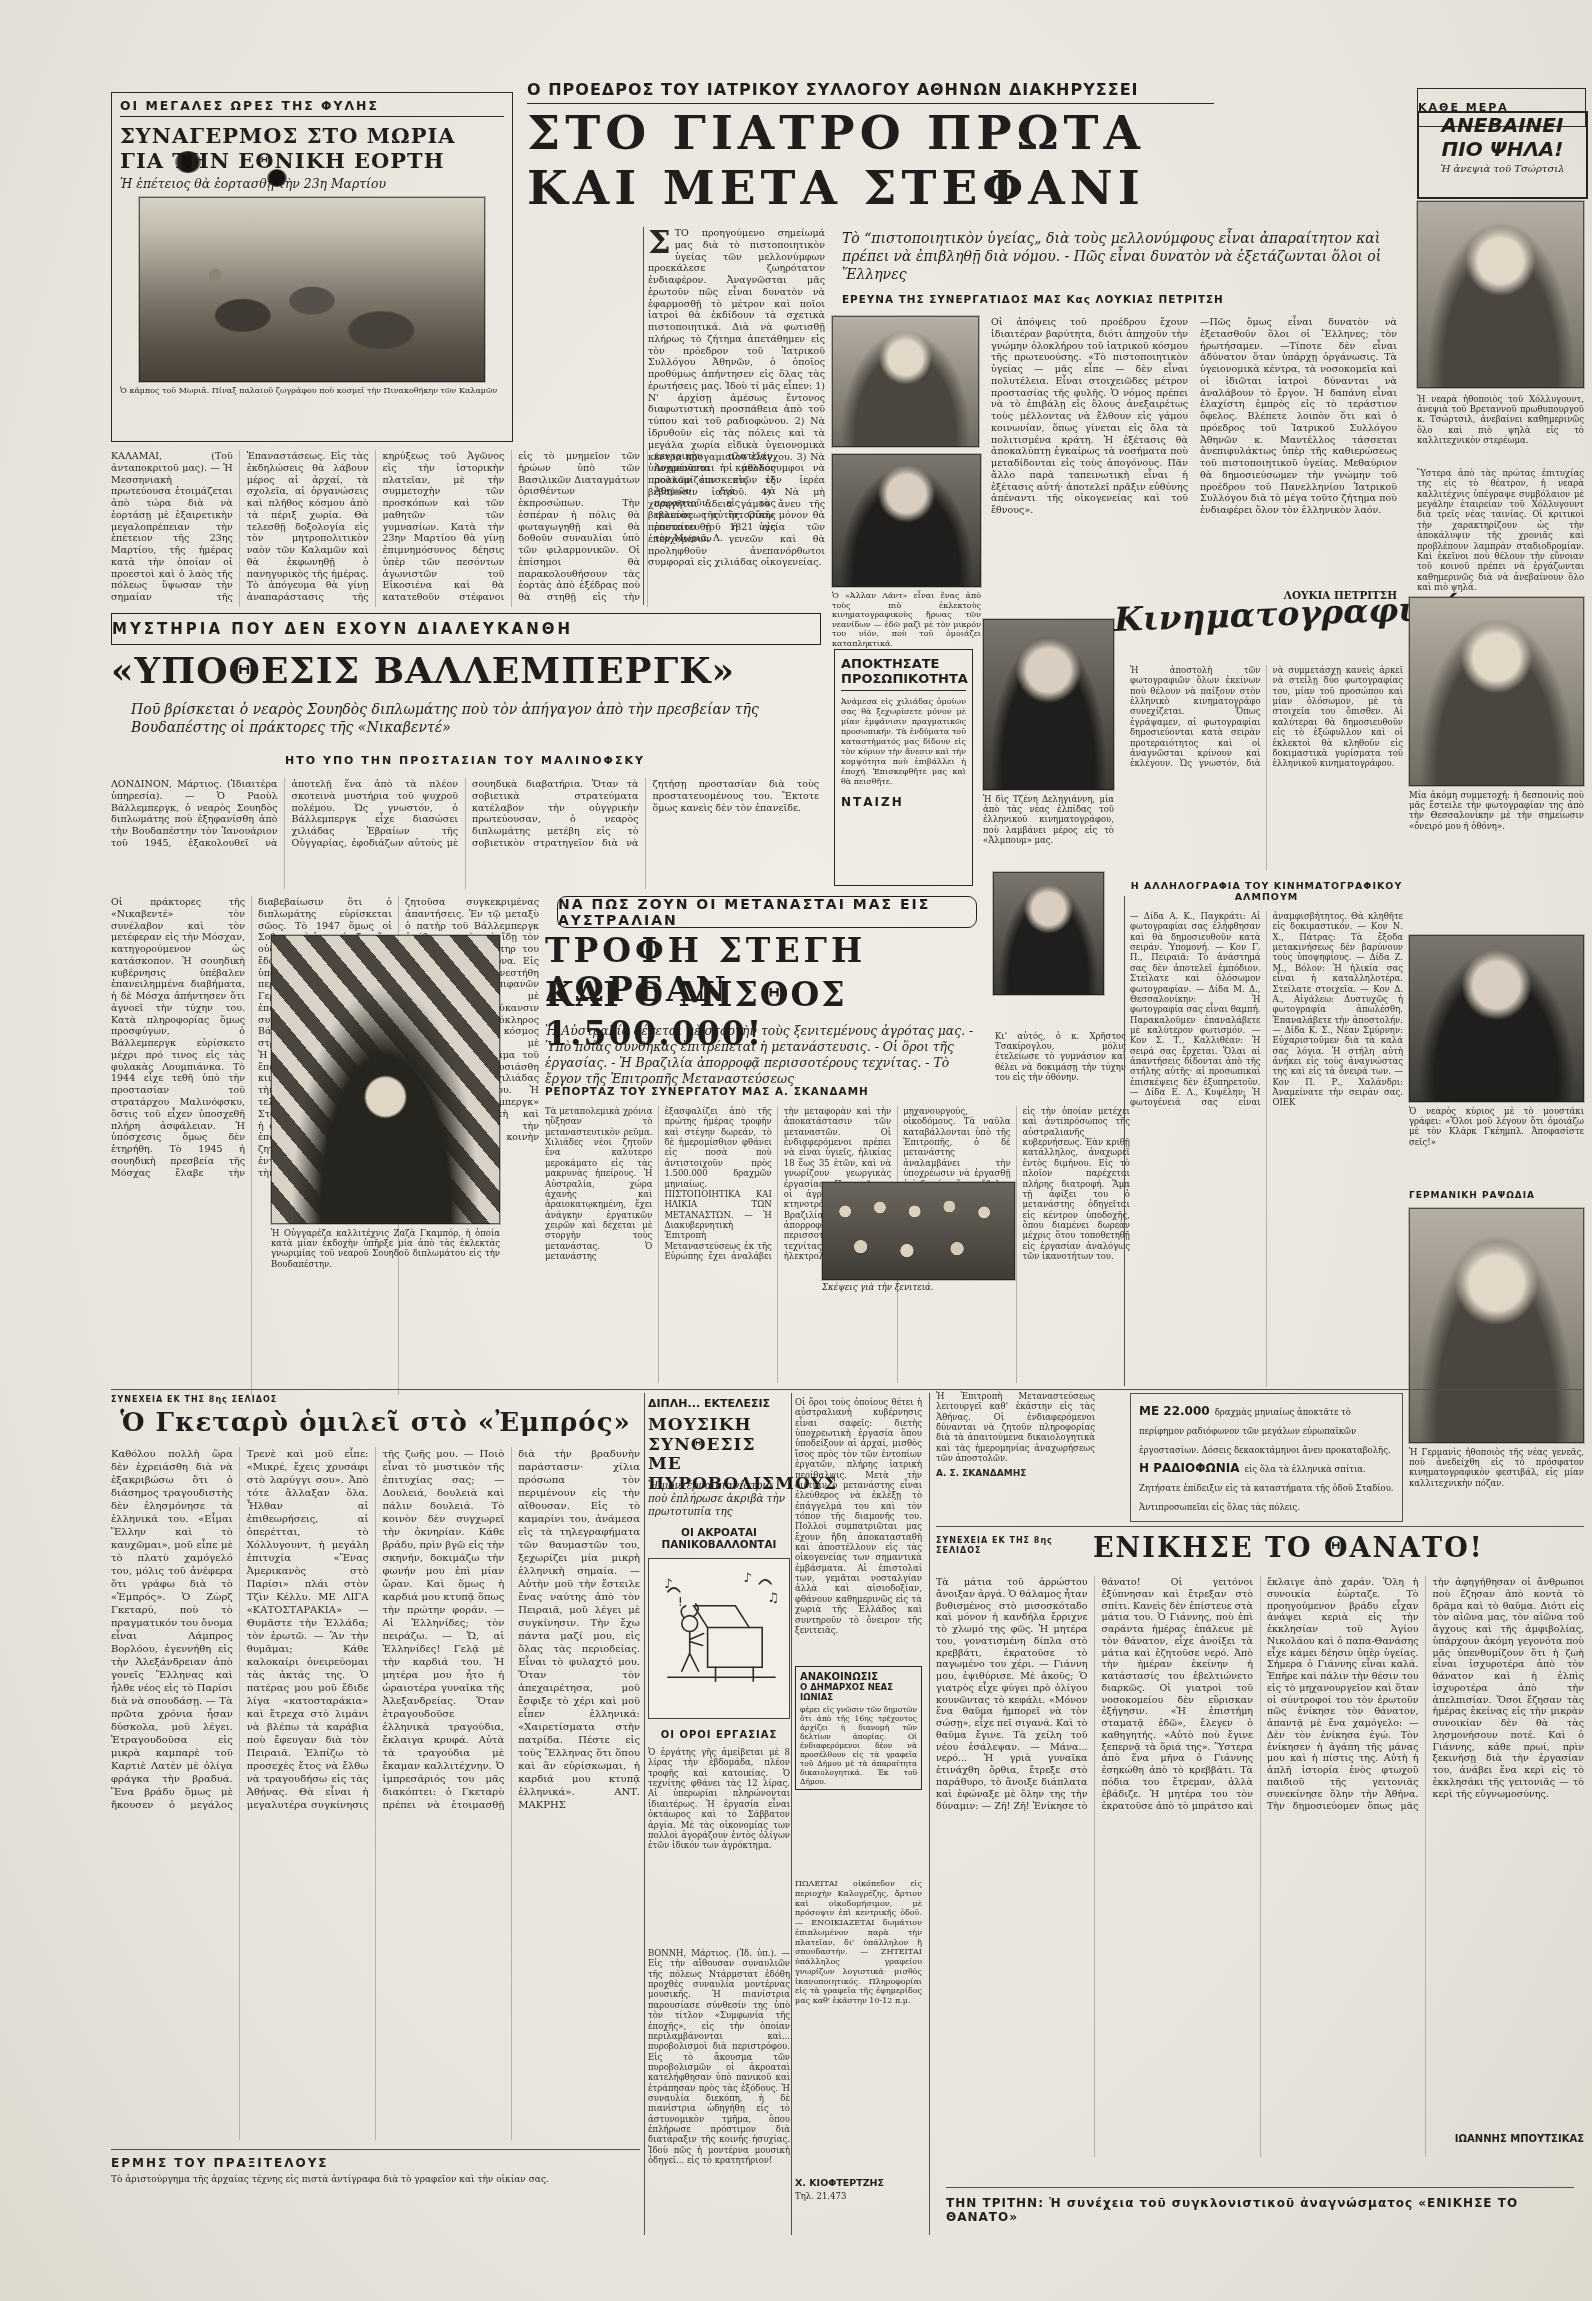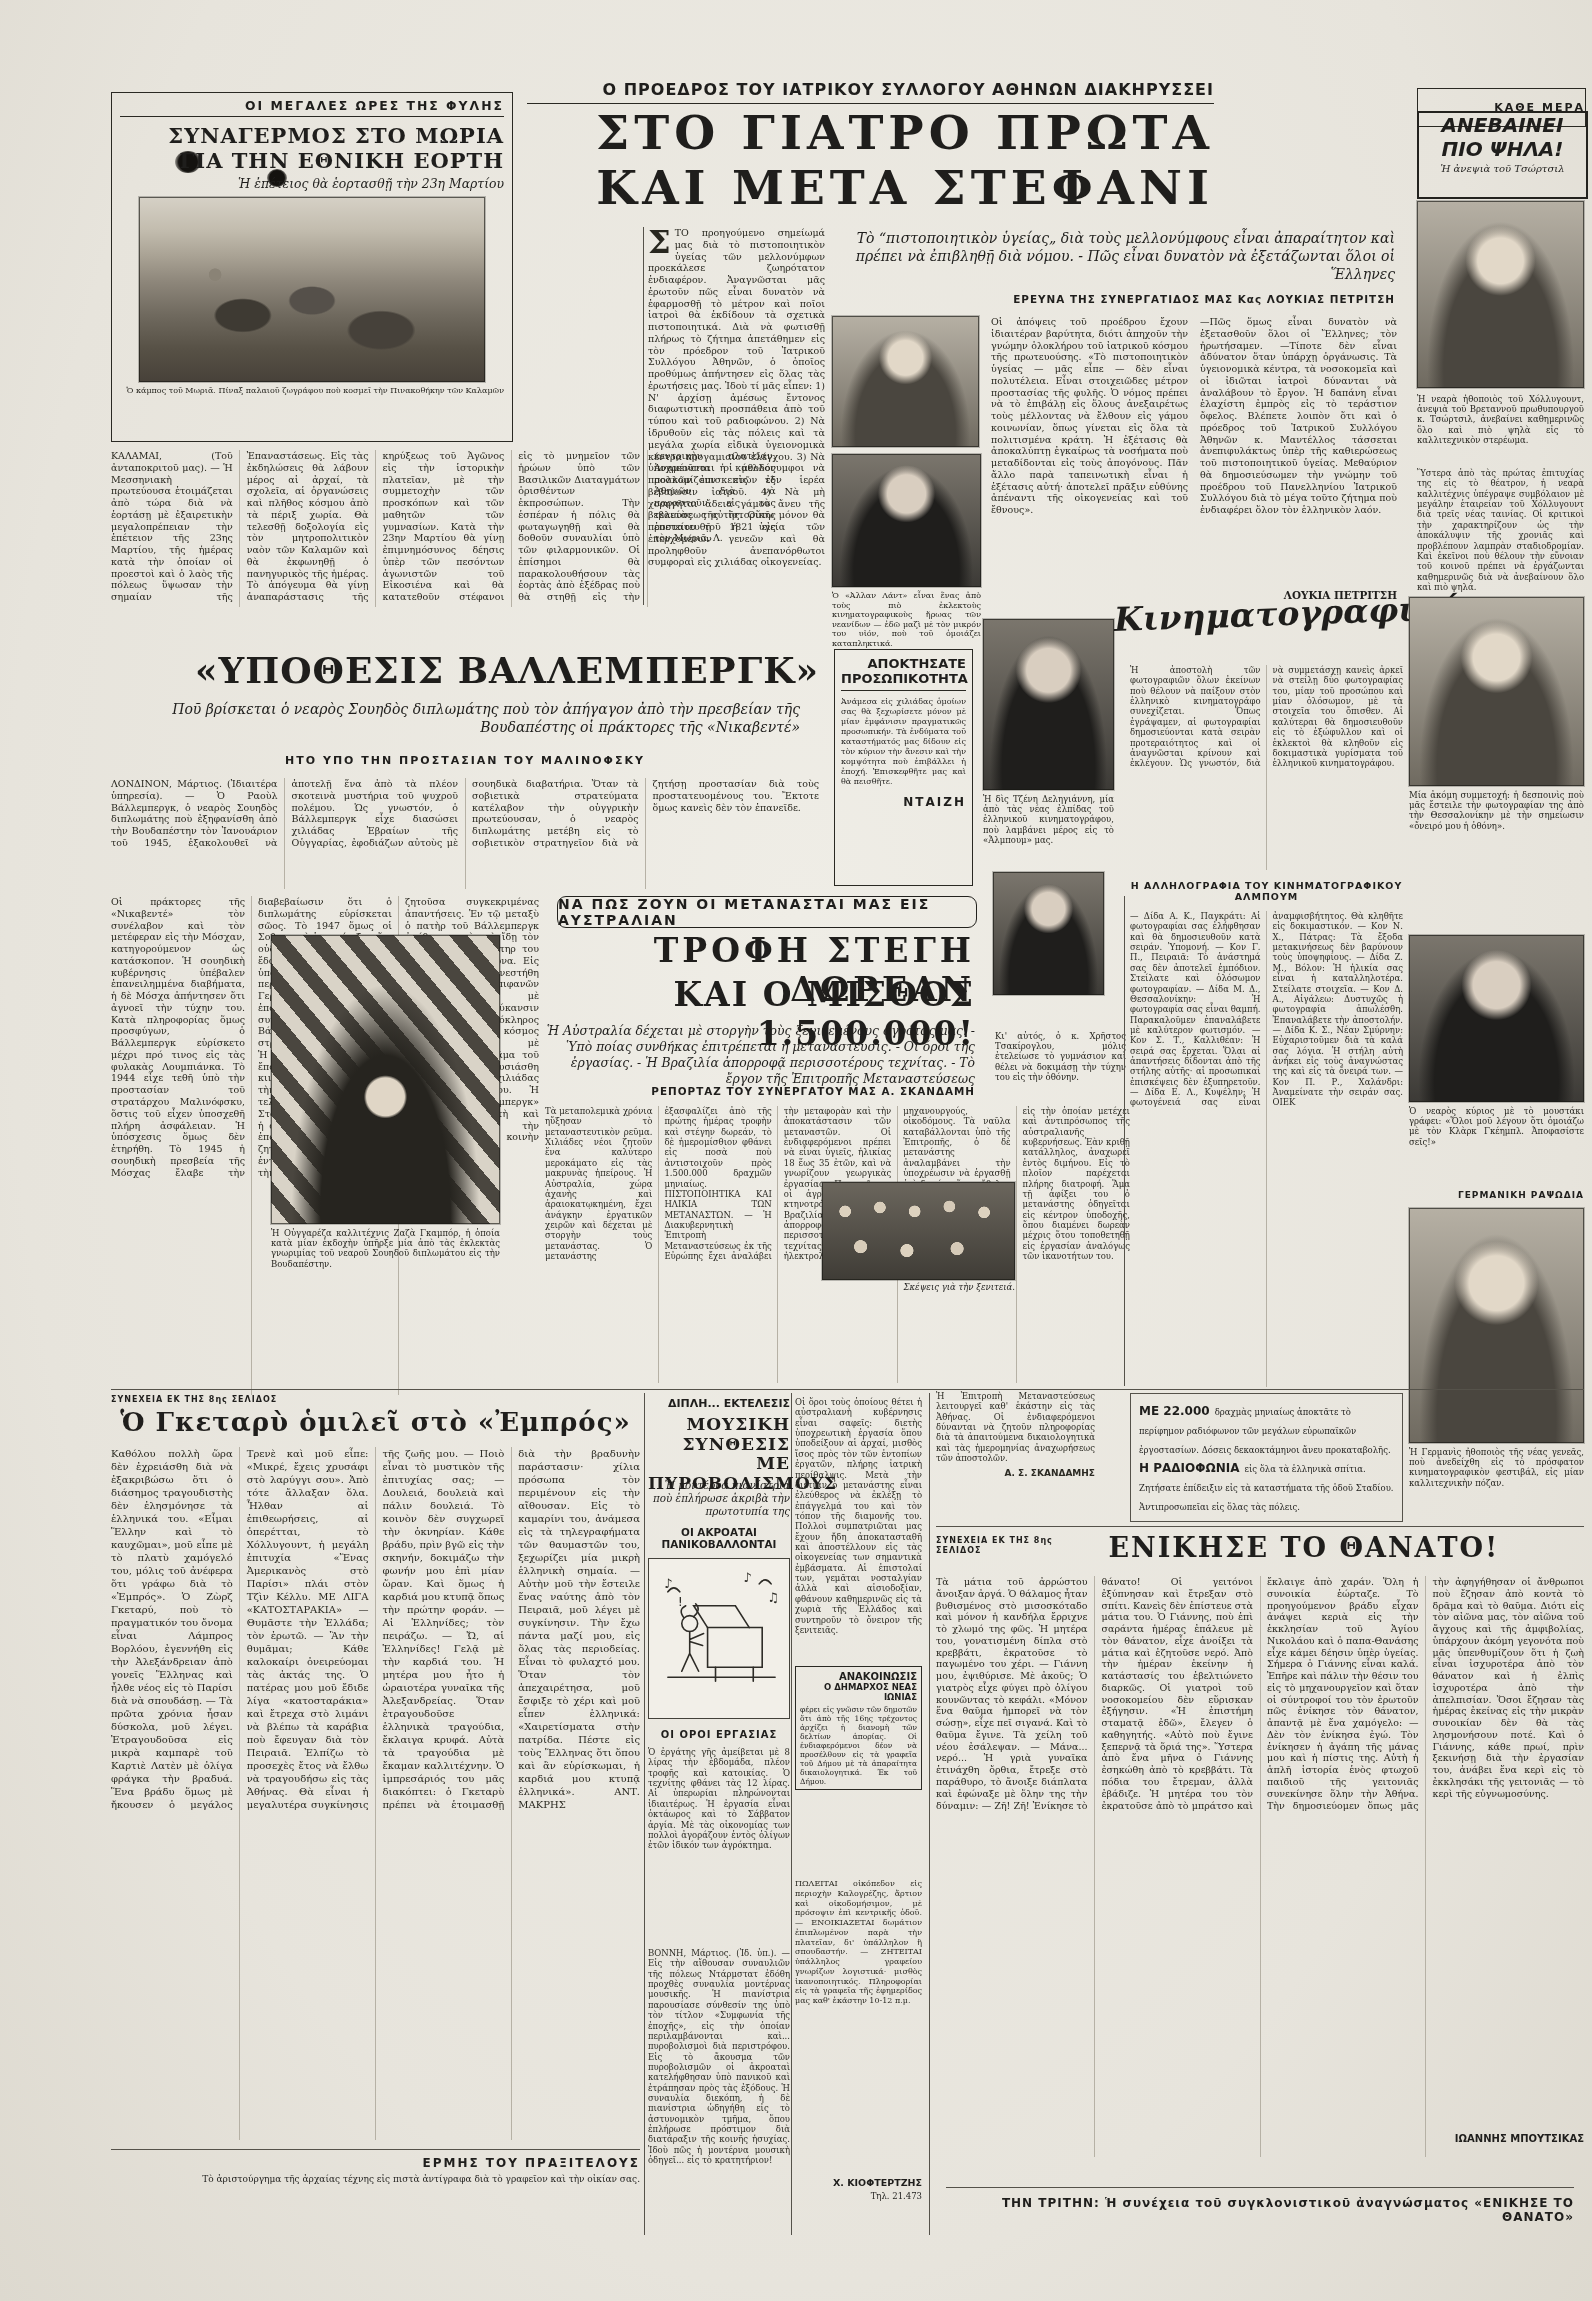--- a/index.html
+++ b/index.html
@@ -1,20 +1,20 @@
 <!DOCTYPE html>
 <html><head>
 <meta charset="utf-8">
 <style>
   html,body{margin:0;padding:0;background:#b8b4aa;}
   .page{position:relative;width:1592px;height:2301px;margin:0 auto;
         background:radial-gradient(ellipse at 50% 40%, #efede6 0%, #e7e4dc 70%, #ddd9cf 100%);
         font-family:"DejaVu Serif","DejaVu Sans",serif;color:#1f1e1c;overflow:hidden;}
   .abs{position:absolute;}
-  .tc{text-align:right;}
+  .tc{text-align:left;}
   .just{text-align:justify;}
   .sans{font-family:"DejaVu Sans","DejaVu Serif",sans-serif;}
   .b{font-weight:bold;}
   .i{font-style:italic;}
   .body-s{font-size:9.5px;line-height:1.24;color:#28271f;}
   .body-xs{font-size:8.5px;line-height:1.22;color:#2b2a23;}
   .cap{font-size:8.5px;line-height:1.2;color:#26251f;}
   .cols-2{column-count:2;column-gap:12px;column-rule:1px solid #b6b1a5;}
   .cols-3{column-count:3;column-gap:13px;column-rule:1px solid #b6b1a5;}
   .cols-4{column-count:4;column-gap:14px;column-rule:1px solid #b6b1a5;}
@@ -77,20 +77,21 @@
   <div class="abs tc sans b" style="left:1417px;top:88px;width:167px;font-size:11px;letter-spacing:2px;border:1px solid #2a2923;padding:12px 0;">ΚΑΘΕ ΜΕΡΑ</div>
   <div class="abs kicker-box" style="left:1417px;top:111px;width:167px;height:84px;flex-direction:column;border-width:2.5px;">
     <div class="b i sans" style="font-size:20px;">ΑΝΕΒΑΙΝΕΙ</div>
     <div class="b i sans" style="font-size:20px;">ΠΙΟ ΨΗΛΑ!</div>
     <div class="i" style="font-size:10px;margin-top:2px;">Ἡ ἀνεψιὰ τοῦ Τσώρτσιλ</div>
   </div>
   <div class="abs ph ph-light" style="left:1417px;top:201px;width:167px;height:187px;"></div>
   <div class="abs cap just" style="left:1417px;top:394px;width:167px;height:70px;">Ἡ νεαρὰ ἠθοποιὸς τοῦ Χόλλυγουντ, ἀνεψιὰ τοῦ Βρεταννοῦ πρωθυπουργοῦ κ. Τσώρτσιλ, ἀνεβαίνει καθημερινῶς ὅλο καὶ πιὸ ψηλὰ εἰς τὸ καλλιτεχνικὸν στερέωμα.</div>
   <div class="abs body-xs just" style="left:1417px;top:468px;width:167px;height:125px;">Ὕστερα ἀπὸ τὰς πρώτας ἐπιτυχίας της εἰς τὸ θέατρον, ἡ νεαρὰ καλλιτέχνις ὑπέγραψε συμβόλαιον μὲ μεγάλην ἑταιρείαν τοῦ Χόλλυγουντ διὰ τρεῖς νέας ταινίας. Οἱ κριτικοὶ τὴν χαρακτηρίζουν ὡς τὴν ἀποκάλυψιν τῆς χρονιᾶς καὶ προβλέπουν λαμπρὰν σταδιοδρομίαν. Καὶ ἐκεῖνοι ποὺ θέλουν τὴν εὔνοιαν τοῦ κοινοῦ πρέπει νὰ ἐργάζωνται καθημερινῶς διὰ νὰ ἀνεβαίνουν ὅλο καὶ πιὸ ψηλά.</div>
 
+  <div class="abs kicker-box sans b" style="left:111px;top:613px;width:708px;height:30px;font-size:15px;letter-spacing:3px;">ΜΥΣΤΗΡΙΑ ΠΟΥ ΔΕΝ ΕΧΟΥΝ ΔΙΑΛΕΥΚΑΝΘΗ</div>
   <div class="abs tc i" style="left:131px;top:700px;width:669px;font-size:14px;line-height:1.3;">Ποῦ βρίσκεται ὁ νεαρὸς Σουηδὸς διπλωμάτης ποὺ τὸν ἀπήγαγον ἀπὸ τὴν πρεσβείαν τῆς Βουδαπέστης οἱ πράκτορες τῆς «Νικαβεντέ»</div>
   <div class="abs tc hl" style="left:111px;top:649px;width:708px;font-size:36px;">«ΥΠΟΘΕΣΙΣ ΒΑΛΛΕΜΠΕΡΓΚ»</div>
   <div class="abs crosshead" style="left:111px;top:754px;width:708px;font-size:11px;">ΗΤΟ ΥΠΟ ΤΗΝ ΠΡΟΣΤΑΣΙΑΝ ΤΟΥ ΜΑΛΙΝΟΦΣΚΥ</div>
   <div class="abs body-s just cols-4" style="left:111px;top:778px;width:708px;height:111px;">ΛΟΝΔΙΝΟΝ, Μάρτιος. (Ἰδιαιτέρα ὑπηρεσία). — Ὁ Ραοὺλ Βάλλεμπεργκ, ὁ νεαρὸς Σουηδὸς διπλωμάτης ποὺ ἐξηφανίσθη ἀπὸ τὴν Βουδαπέστην τὸν Ἰανουάριον τοῦ 1945, ἐξακολουθεῖ νὰ ἀποτελῇ ἕνα ἀπὸ τὰ πλέον σκοτεινὰ μυστήρια τοῦ ψυχροῦ πολέμου. Ὡς γνωστόν, ὁ Βάλλεμπεργκ εἶχε διασώσει χιλιάδας Ἑβραίων τῆς Οὑγγαρίας, ἐφοδιάζων αὐτοὺς μὲ σουηδικὰ διαβατήρια. Ὅταν τὰ σοβιετικὰ στρατεύματα κατέλαβον τὴν οὑγγρικὴν πρωτεύουσαν, ὁ νεαρὸς διπλωμάτης μετέβη εἰς τὸ σοβιετικὸν στρατηγεῖον διὰ νὰ ζητήσῃ προστασίαν διὰ τοὺς προστατευομένους του. Ἔκτοτε ὅμως κανεὶς δὲν τὸν ἐπανεῖδε.</div>
   <div class="abs body-s just cols-3" style="left:111px;top:896px;width:428px;height:499px;">Οἱ πράκτορες τῆς «Νικαβεντέ» τὸν συνέλαβον καὶ τὸν μετέφεραν εἰς τὴν Μόσχαν, κατηγορούμενον ὡς κατάσκοπον. Ἡ σουηδικὴ κυβέρνησις ὑπέβαλεν ἐπανειλημμένα διαβήματα, ἡ δὲ Μόσχα ἀπήντησεν ὅτι ἀγνοεῖ τὴν τύχην του. Κατὰ πληροφορίας ὅμως προσφύγων, ὁ Βάλλεμπεργκ εὑρίσκετο μέχρι πρό τινος εἰς τὰς φυλακὰς Λουμπιάνκα. Τὸ 1944 εἶχε τεθῆ ὑπὸ τὴν προστασίαν τοῦ στρατάρχου Μαλινόφσκυ, ὅστις τοῦ εἶχεν ὑποσχεθῆ πλήρη ἀσφάλειαν. Ἡ ὑπόσχεσις ὅμως δὲν ἐτηρήθη. Τὸ 1945 ἡ σουηδικὴ πρεσβεία τῆς Μόσχας ἔλαβε τὴν διαβεβαίωσιν ὅτι ὁ διπλωμάτης εὑρίσκεται σῶος. Τὸ 1947 ὅμως οἱ Σοβιετικοὶ ὑπεστήριξαν ὅτι οὐδέποτε εὑρέθη εἰς τὸ ἔδαφός των. Ἔκτοτε ἡ ὑπόθεσις περιεπλάκη ἔτι περισσότερον. Μαρτυρίαι Γερμανῶν αἰχμαλώτων ποὺ ἐπανῆλθον ἀναφέρουν ὅτι συνήντησαν τὸν Βάλλεμπεργκ εἰς διάφορα στρατόπεδα τῆς Σιβηρίας. Ἡ οἰκογένειά του δὲν ἔπαυσε νὰ ἐλπίζῃ καὶ νὰ κινῇ γῆν καὶ οὐρανὸν διὰ τὴν ἀνεύρεσίν του. Αἱ τελευταῖαι πληροφορίαι ἐκ Στοκχόλμης ἀναφέρουν ὅτι ἡ σουηδικὴ κυβέρνησις θὰ ἐπανέλθῃ ἐπὶ τοῦ ζητήματος διὰ νέου ἐντόνου διαβήματος πρὸς τὴν σοβιετικὴν κυβέρνησιν, ζητοῦσα συγκεκριμένας ἀπαντήσεις. Ἐν τῷ μεταξὺ ὁ πατὴρ τοῦ Βάλλεμπεργκ ἀπέθανε χωρὶς νὰ ἴδῃ τὸν υἱόν του, ἡ δὲ μήτηρ του συνεχίζει τὸν ἀγῶνα. Εἰς τὴν Στοκχόλμην συνεστήθη ἐπιτροπὴ ἐπιφανῶν προσωπικοτήτων μὲ σκοπὸν τὴν διαλεύκανσιν τῆς ὑποθέσεως. Ὁλόκληρος ὁ ἐλεύθερος κόσμος παρακολουθεῖ μὲ συγκίνησιν τὸ δρᾶμα τοῦ ἀνθρώπου ποὺ ἐθυσιάσθη διὰ νὰ σώσῃ χιλιάδας συνανθρώπων του. Ἡ «Ὑπόθεσις Βάλλεμπεργκ» παραμένει ἀνοικτὴ καὶ συνταράσσει τὴν παγκόσμιον κοινὴν γνώμην.</div>
   <div class="abs ph" style="left:271px;top:935px;width:229px;height:289px;background:
       radial-gradient(circle 27px at 50% 56%, #e0d6c6 0 70%, rgba(224,214,198,0) 80%),
       radial-gradient(ellipse at 50% 96%, #26241f 0 40%, rgba(38,36,31,0) 58%),
       repeating-linear-gradient(50deg, #d9d3c7 0 14px, #4a463f 14px 28px);"></div>
   <div class="abs cap just" style="left:271px;top:1228px;width:229px;height:56px;">Ἡ Οὑγγαρέζα καλλιτέχνις Ζαζὰ Γκαμπόρ, ἡ ὁποία κατὰ μίαν ἐκδοχὴν ὑπῆρξε μία ἀπὸ τὰς ἐκλεκτὰς γνωριμίας τοῦ νεαροῦ Σουηδοῦ διπλωμάτου εἰς τὴν Βουδαπέστην.</div>

